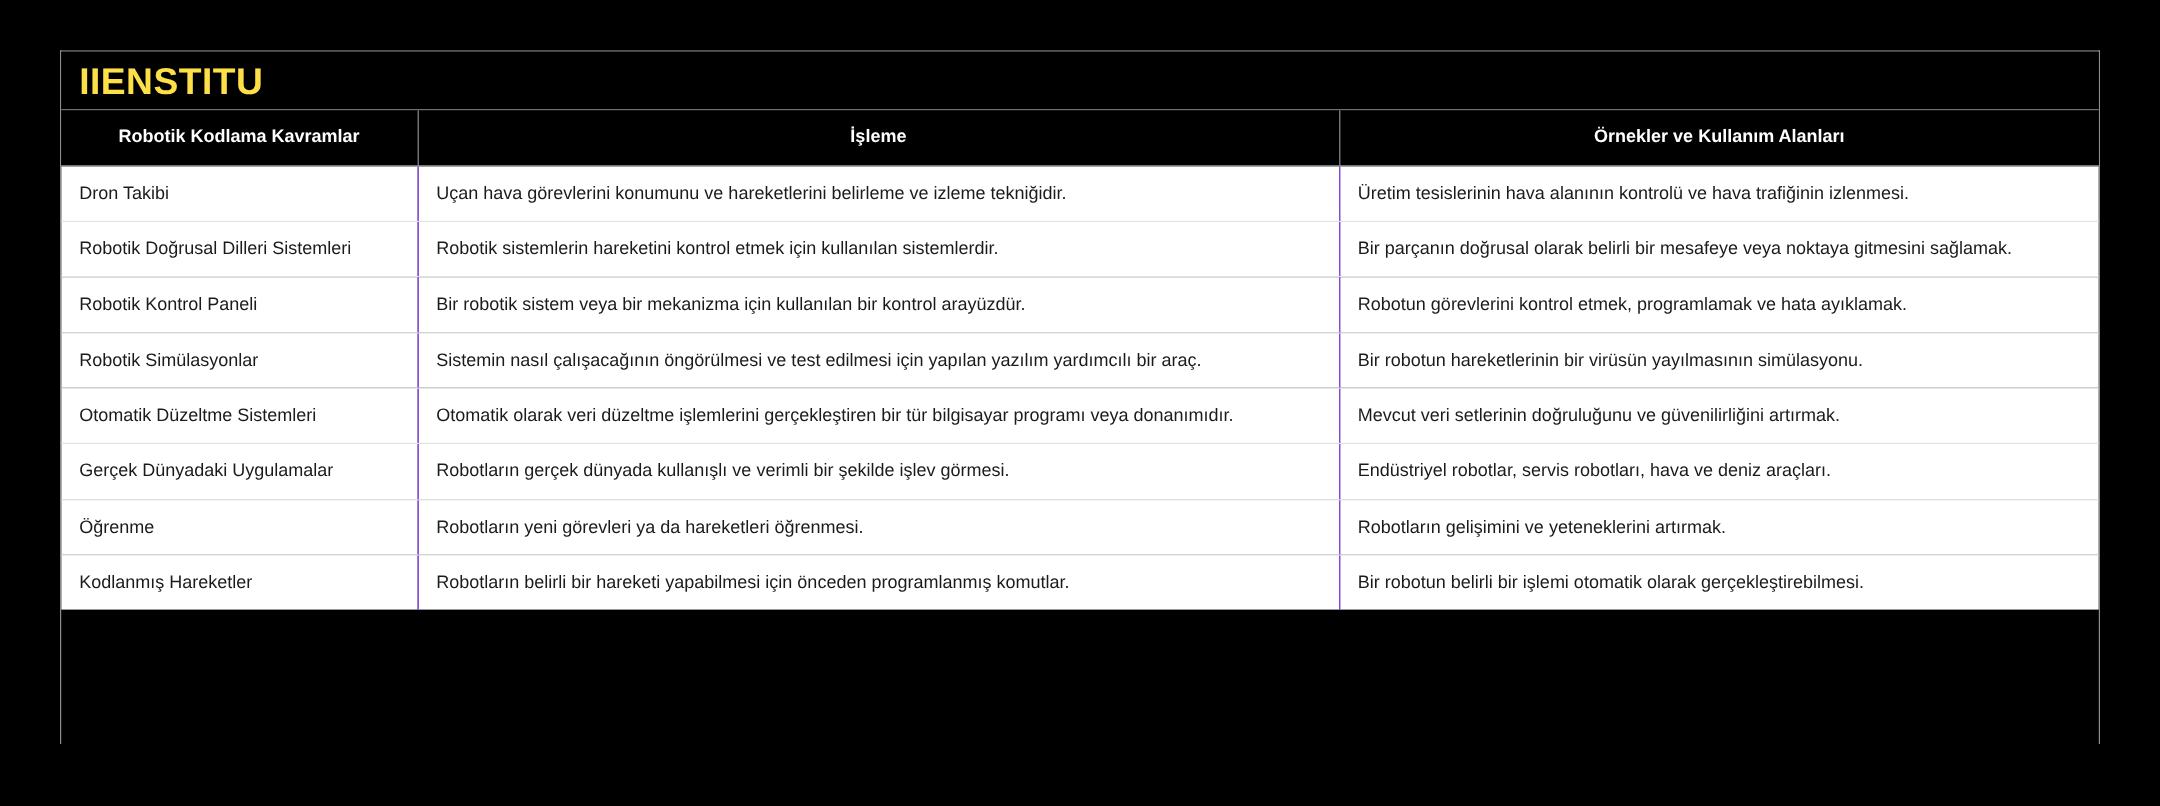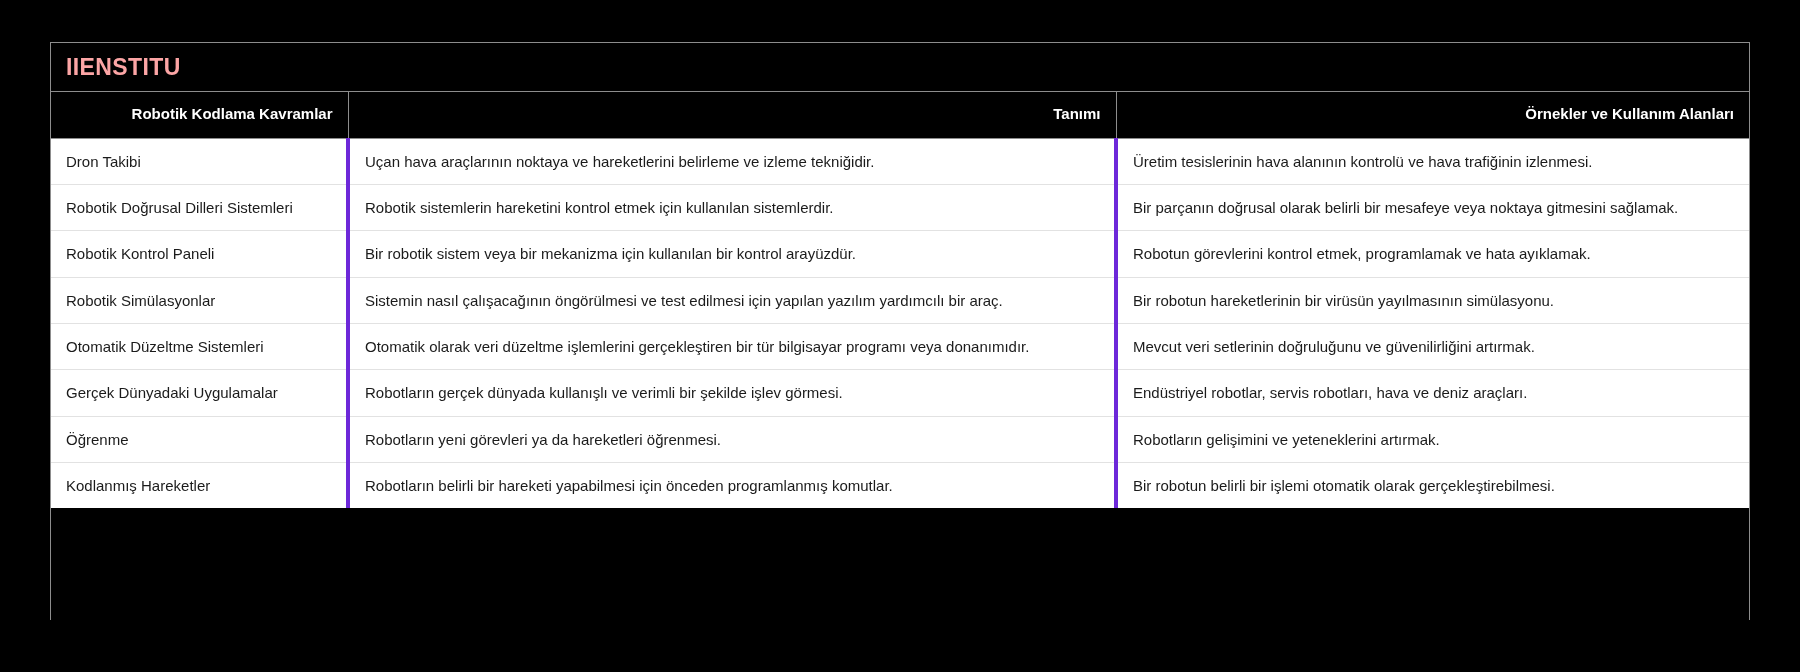--- a/index.html
+++ b/index.html
@@ -41,60 +41,60 @@
   .brand-band {
     height: 49px;
     background: #000000;
     border-bottom: 1px solid #8d8d8d;
     display: flex;
     align-items: center;
     padding-left: 15px;
     box-sizing: border-box;
   }
   .brand-logo {
-    color: #fca5a5;
-    font-size: 23px;
+    color: #fde047;
+    font-size: 31px;
     font-weight: 700;
     letter-spacing: 0.4px;
     line-height: 1;
   }
 
   
   table.concepts {
     width: 100%;
     border-collapse: collapse;
     table-layout: fixed;
   }
   table.concepts col.c1 { width: 297px; }
   table.concepts col.c2 { width: 768px; }
   table.concepts col.c3 { width: 633px; }
 
   table.concepts thead th {
     background: #000000;
     color: #ffffff;
     font-size: 15px;
     font-weight: 700;
-    text-align: right;
+    text-align: center;
     padding: 13px 15px 14px 15px;
     border-right: 1px solid #8d8d8d;
     border-bottom: 1px solid #8d8d8d;
     vertical-align: middle;
     line-height: 1.25;
     box-sizing: border-box;
   }
   table.concepts thead th:last-child { border-right: none; }
 
   table.concepts tbody td {
     background: #ffffff;
     color: #1b1b1b;
     font-size: 15px;
     font-weight: 400;
     text-align: left;
     padding: 12px 15px;
-    border-right: 4px solid #6d28d9;
+    border-right: 1px solid #6d28d9;
     border-bottom: 1px solid #e2e2e2;
     vertical-align: middle;
     line-height: 1.42;
     box-sizing: border-box;
   }
   table.concepts tbody td:last-child { border-right: none; }
   table.concepts tbody tr:last-child td { border-bottom: none; }
 
   .cell-term { white-space: normal; }
 </style>
@@ -111,28 +111,28 @@
 
     <table class="concepts">
       <colgroup>
         <col class="c1">
         <col class="c2">
         <col class="c3">
       </colgroup>
       <thead>
         <tr>
           <th>Robotik Kodlama Kavramlar</th>
-          <th>Tanımı</th>
+          <th>İşleme</th>
           <th>Örnekler ve Kullanım Alanları</th>
         </tr>
       </thead>
       <tbody>
         <tr>
           <td class="cell-term">Dron Takibi</td>
-          <td>Uçan hava araçlarının noktaya ve hareketlerini belirleme ve izleme tekniğidir.</td>
+          <td>Uçan hava görevlerini konumunu ve hareketlerini belirleme ve izleme tekniğidir.</td>
           <td>Üretim tesislerinin hava alanının kontrolü ve hava trafiğinin izlenmesi.</td>
         </tr>
         <tr>
           <td class="cell-term">Robotik Doğrusal Dilleri Sistemleri</td>
           <td>Robotik sistemlerin hareketini kontrol etmek için kullanılan sistemlerdir.</td>
           <td>Bir parçanın doğrusal olarak belirli bir mesafeye veya noktaya gitmesini sağlamak.</td>
         </tr>
         <tr>
           <td class="cell-term">Robotik Kontrol Paneli</td>
           <td>Bir robotik sistem veya bir mekanizma için kullanılan bir kontrol arayüzdür.</td>

